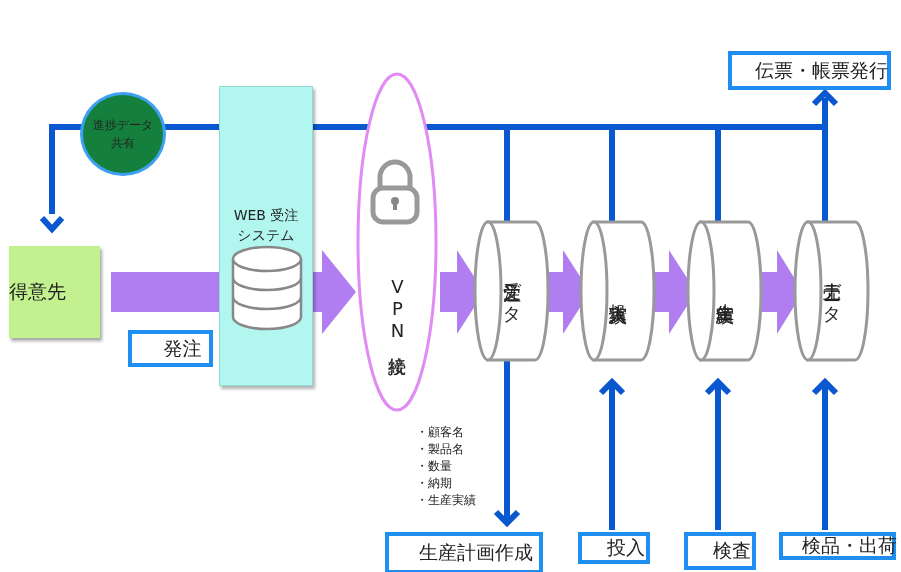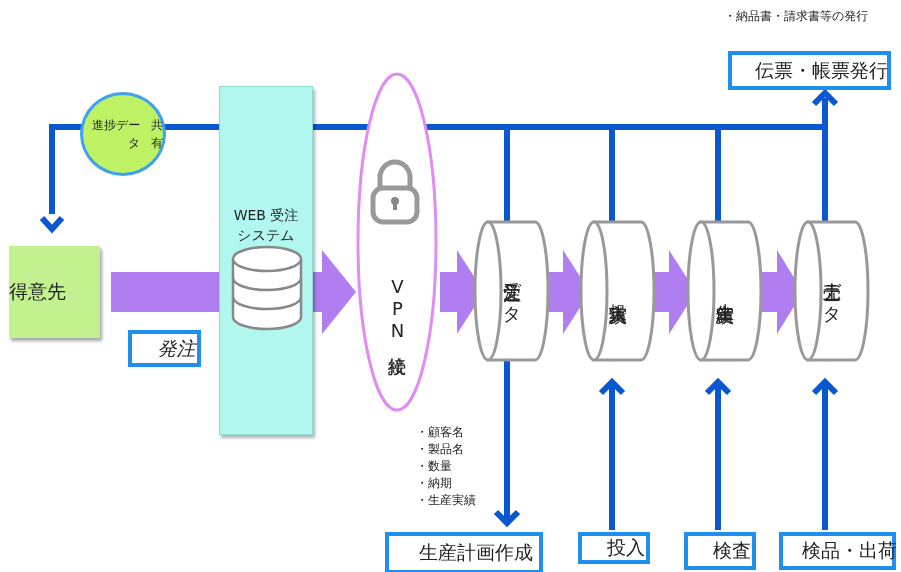--- a/index.html
+++ b/index.html
@@ -11,29 +11,29 @@
   .boxlabel { position: absolute; border: 4px solid #1e8ff0; background: #fff;
               display: flex; align-items: center; justify-content: center;
               font-size: 19px; color: #222; box-sizing: border-box;
               font-family: "DejaVu Sans", sans-serif; white-space: nowrap; padding-left: 24px; }
   .vtext { position: absolute; writing-mode: vertical-rl; text-orientation: upright;
            font-size: 18px; color: #222; font-family: "DejaVu Sans", sans-serif;
            display: flex; align-items: center; justify-content: center; letter-spacing: 1px; }
   .client { position: absolute; left: 9px; top: 246px; width: 91px; height: 92px;
             background: #c3f18f; box-shadow: 2px 3px 3px rgba(0,0,0,0.35);
             display: flex; align-items: center; justify-content: flex-start; font-size: 19px; }
-  .web { position: absolute; left: 219px; top: 86px; width: 94px; height: 349px;
+  .web { position: absolute; left: 219px; top: 86px; width: 94px; height: 300px;
          background: #b2f6f0; box-shadow: 2px 3px 3px rgba(0,0,0,0.3);
          border: 1px solid #8fdcd4; box-sizing: border-box; }
   .web-title { position: absolute; left: 0; top: 118px; width: 100%; text-align: center;
                font-size: 14px; line-height: 20px; }
   .bubble { position: absolute; left: 80px; top: 92px; width: 86px; height: 84px;
-            border: 3px solid #3da0f0; border-radius: 50%; background: #bef264; box-sizing: border-box;
-            display: flex; flex-direction: row; align-items: center; justify-content: center;
-            font-size: 12px; line-height: 18px; text-align: right; }
+            border: 3px solid #3da0f0; border-radius: 50%; background: #15803d; box-sizing: border-box;
+            display: flex; flex-direction: column; align-items: center; justify-content: center;
+            font-size: 12px; line-height: 18px; }
 </style>
 </head>
 <body>
 
 <svg width="901" height="572" viewBox="0 0 901 572">
 
   <polyline points="52,214 52,127 825,127" fill="none" stroke="#0a58d0" stroke-width="6"></polyline>
 
   <polyline points="42,218 52,229 62,218" fill="none" stroke="#0a58d0" stroke-width="6"></polyline>
 
@@ -88,21 +88,21 @@
   <g>
     <path d="M808,222 H855 A13,69 0 0 1 855,360 H808 Z" fill="#fff" stroke="#999" stroke-width="3"></path>
     <ellipse cx="808" cy="291" rx="13" ry="69" fill="#fff" stroke="#999" stroke-width="3"></ellipse>
   </g>
 </svg>
 
 <div class="client">
   <span>得意先</span>
 </div>
 
-<div class="boxlabel" style="left:128px; top:330px; width:73px; height:37px;font-style:italic;">
+<div class="boxlabel" style="left:128px; top:330px; width:85px; height:37px;">
   <span>発注</span>
 </div>
 
 <div class="bubble">
   <span>進捗データ</span>
   <span>共有</span>
 </div>
 
 <div class="web">
   <div class="web-title">
@@ -126,30 +126,29 @@
 
 <div class="note" style="left:416px; top:424px;">
   <div>・顧客名</div>
   <div>・製品名</div>
   <div>・数量</div>
   <div>・納期</div>
   <div>・生産実績</div>
 </div>
 
 <div class="note" style="left:724px; top:8px; font-size:12px;">
-  <div>・納品書・請求書等の発行</div>
 </div>
 <div class="boxlabel" style="left:728px; top:51px; width:163px; height:39px;">
   <span>伝票・帳票発行</span>
 </div>
 
 <div class="boxlabel" style="left:385px; top:532px; width:158px; height:42px;">
   <span>生産計画作成</span>
 </div>
 <div class="boxlabel" style="left:578px; top:532px; width:72px; height:32px;">
   <span>投入</span>
 </div>
 <div class="boxlabel" style="left:684px; top:532px; width:72px; height:38px;">
   <span>検査</span>
 </div>
-<div class="boxlabel" style="left:779px; top:532px; width:117px; height:38px;">
+<div class="boxlabel" style="left:779px; top:532px; width:117px; height:28px;">
   <span>検品・出荷</span>
 </div>
 
 </body></html>

